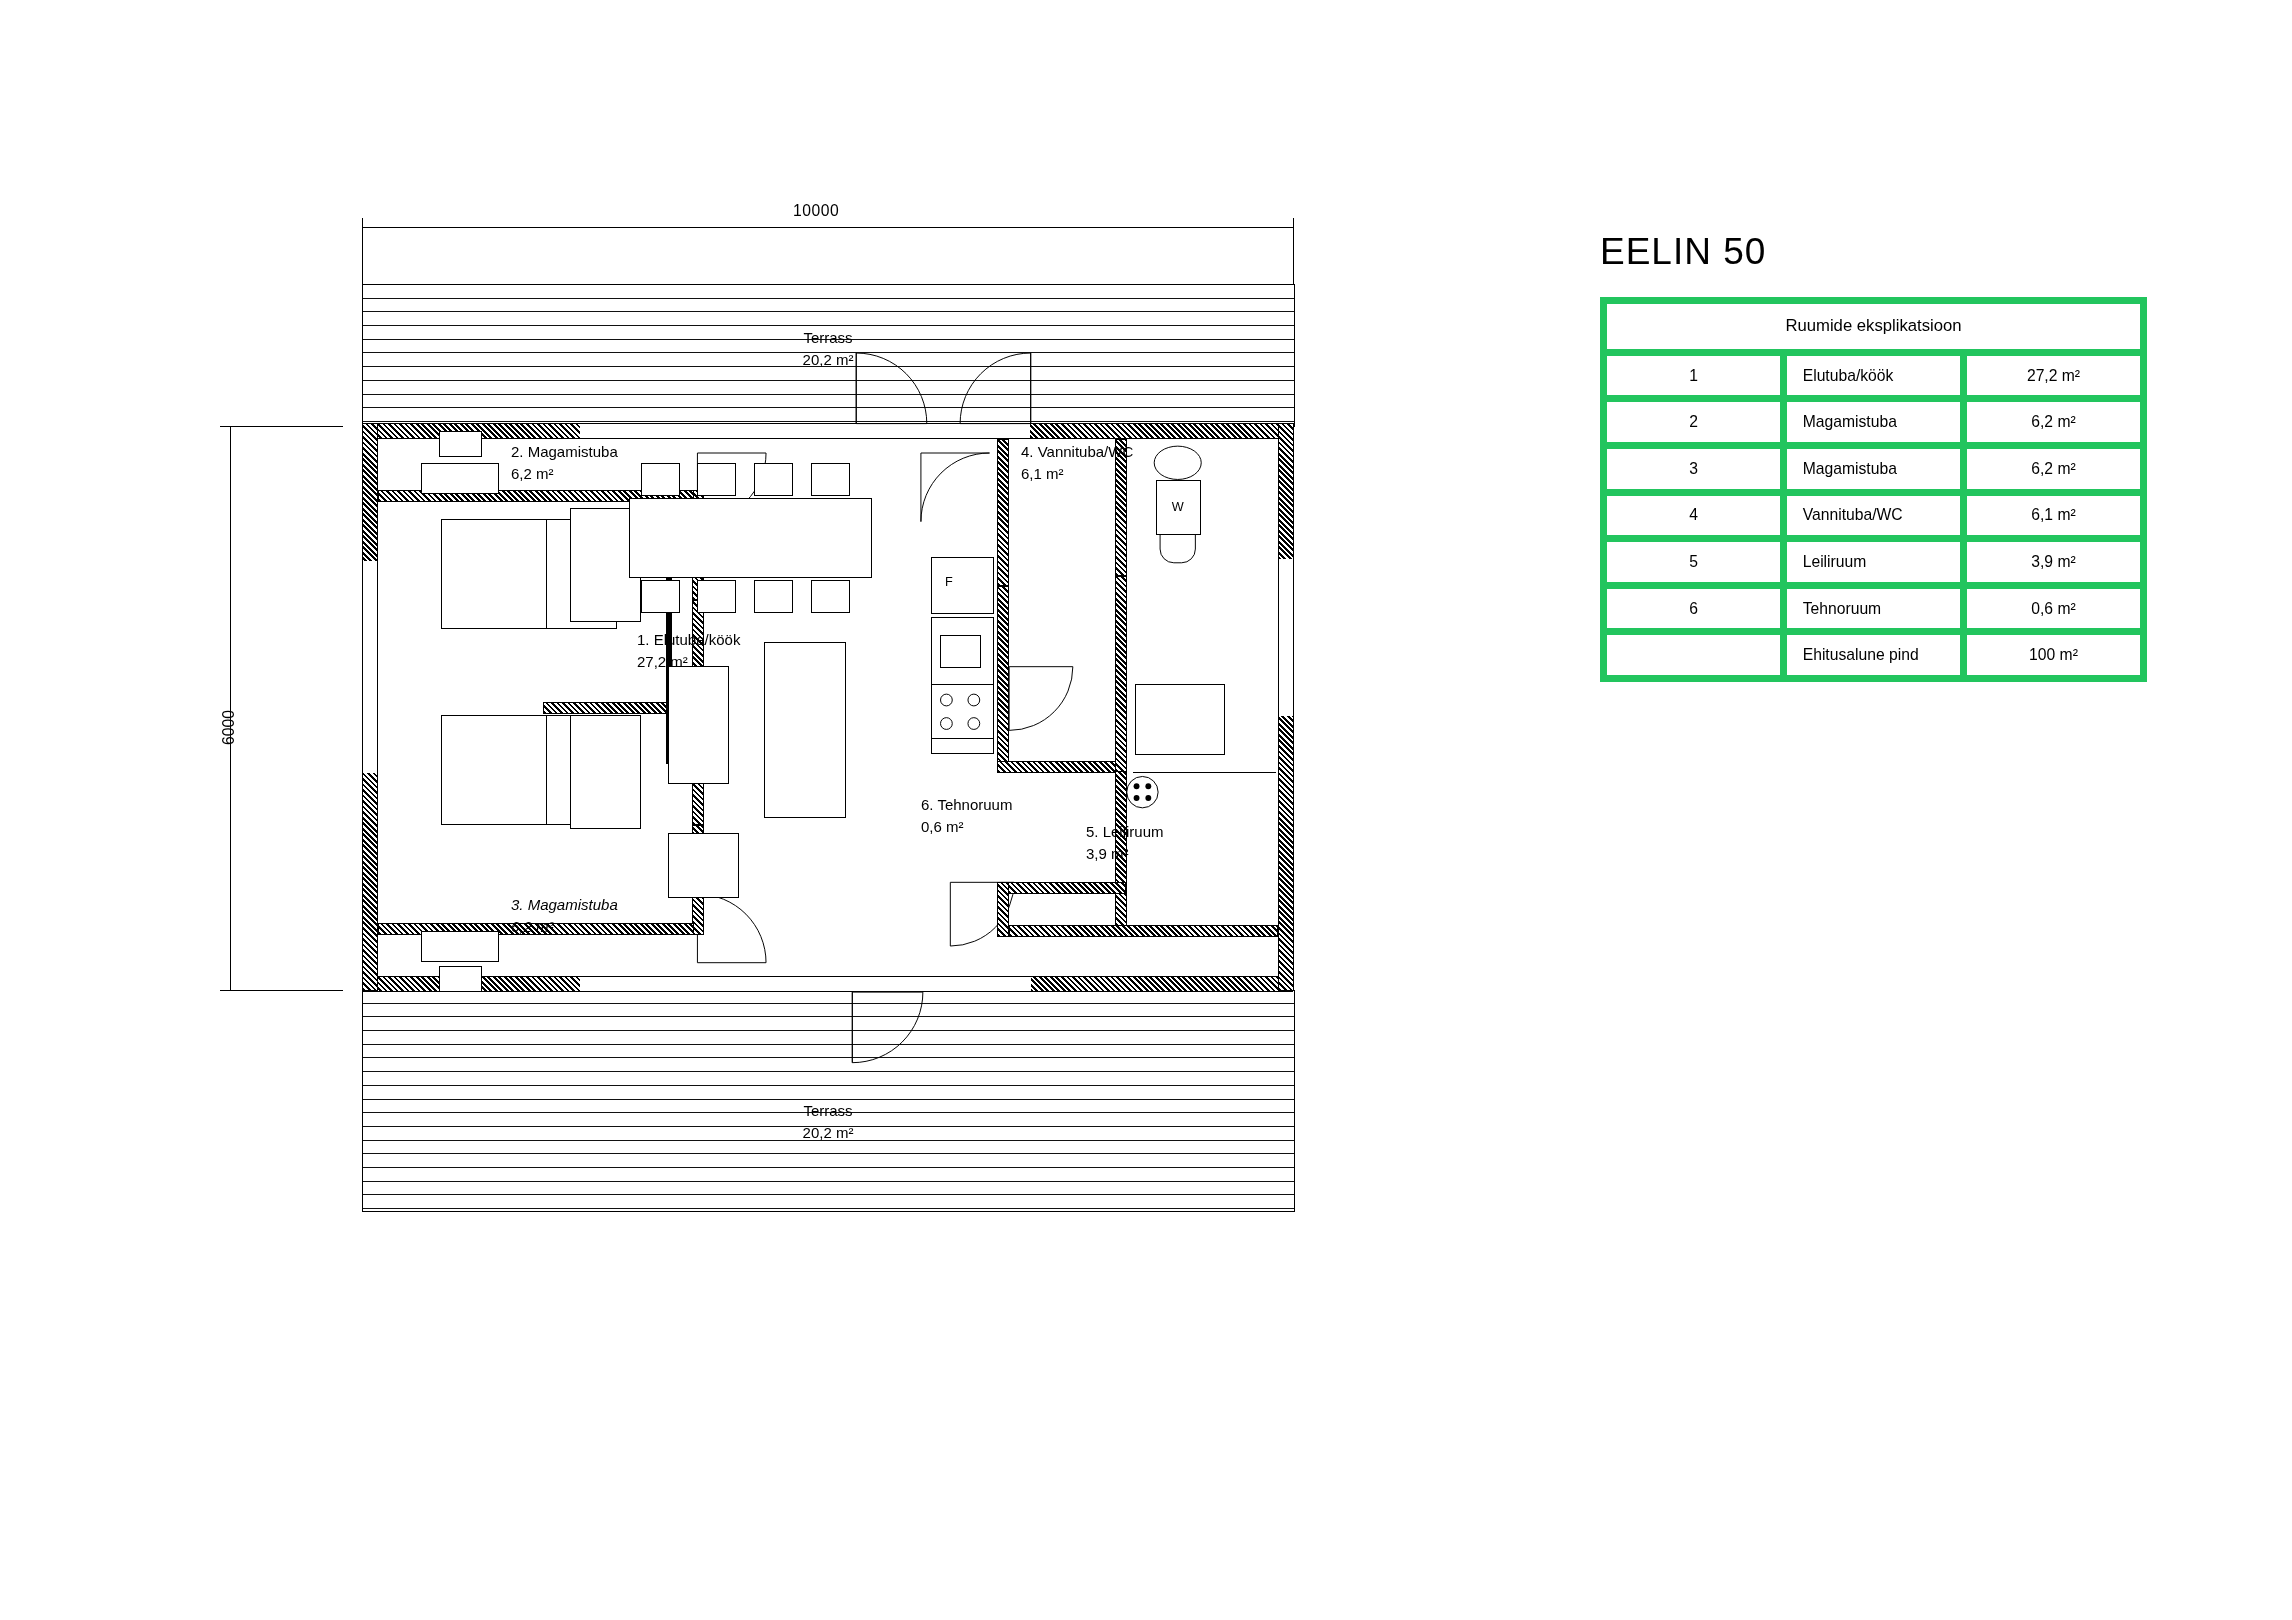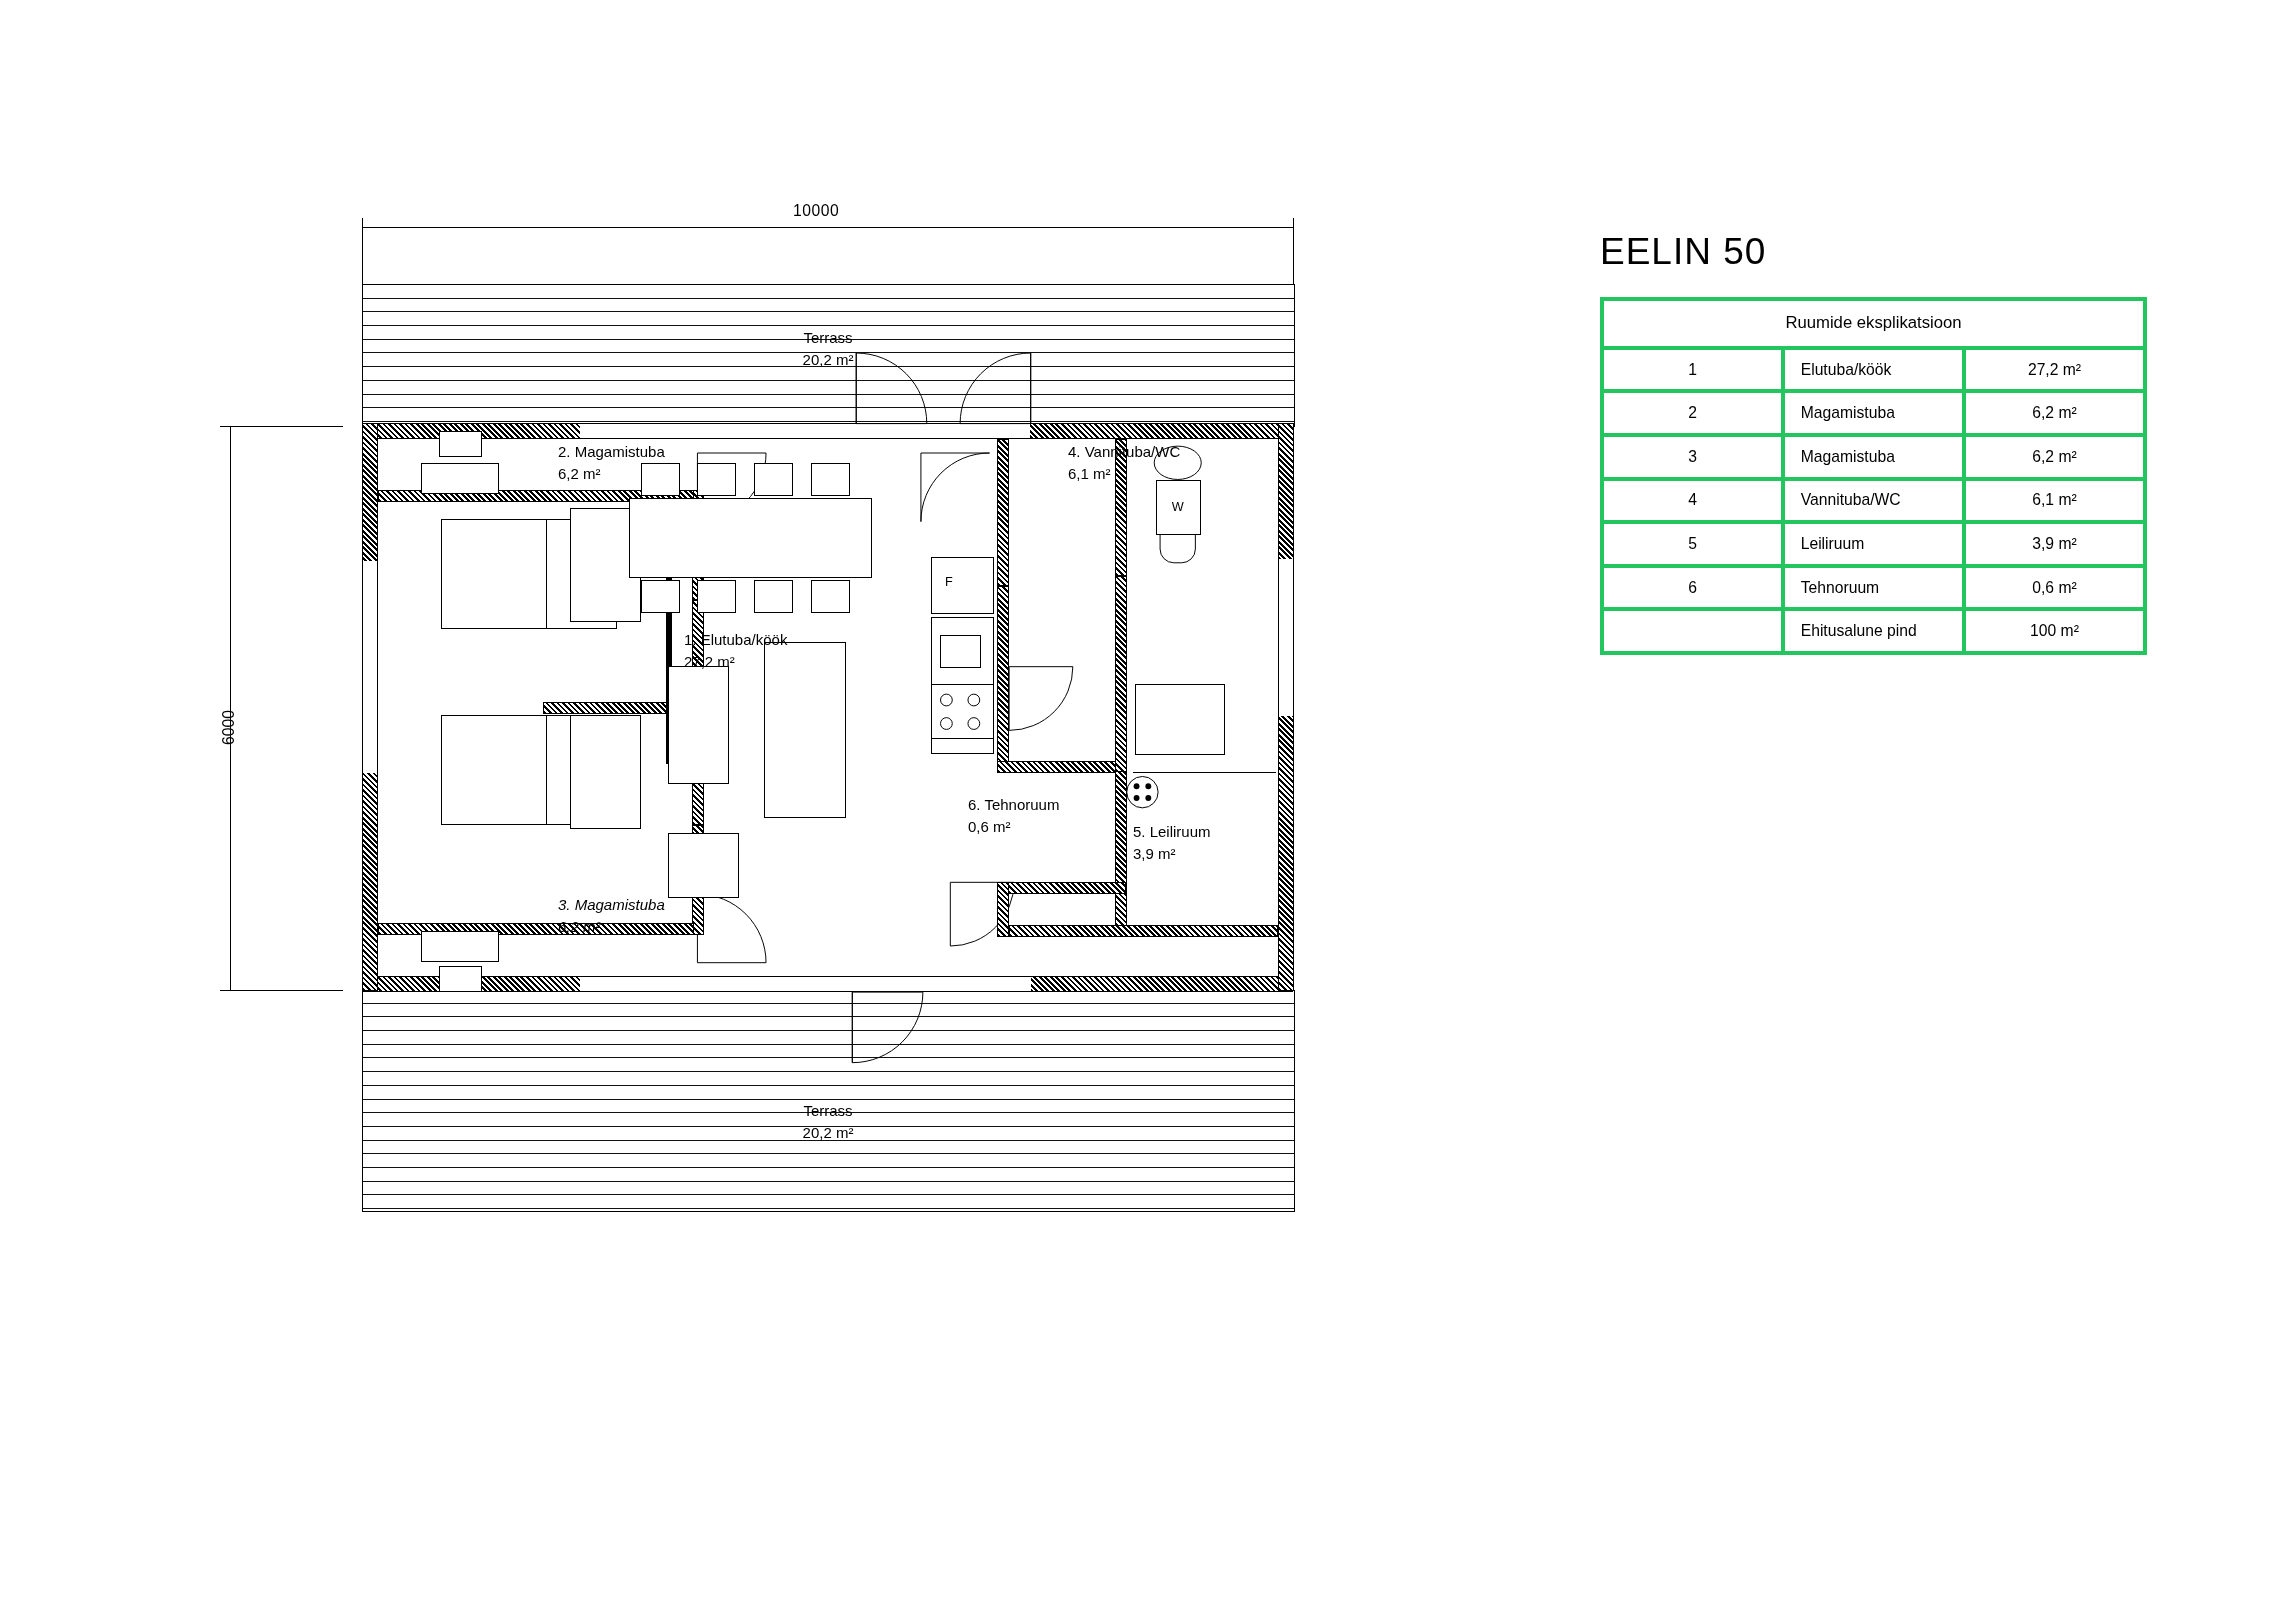--- a/index.html
+++ b/index.html
@@ -110,21 +110,21 @@
     border-bottom: 1px solid #000;
     box-sizing: border-box;
   }
   .room-label {
     position: absolute;
     font-size: 15px;
     line-height: 1.45;
     white-space: nowrap;
     text-align: center;
   }
-  .room-label.left { text-align: left; margin-left: 47px; }
+  .room-label.left { text-align: left; }
 
   
   #titleblock {
     position: absolute;
     left: 1556px;
     top: 231px;
     width: 549px;
     padding-left: 44px;
   }
   #plan-title {
@@ -132,21 +132,21 @@
     letter-spacing: 1px;
     margin-bottom: 23.5px;
     font-weight: 400;
   }
   table.expl {
     border-collapse: collapse;
     width: 547px;
     table-layout: fixed;
   }
   table.expl td, table.expl th {
-    border: 4px solid #22c55e;
+    border: 7px solid #22c55e;
     font-size: 15.7px;
     font-weight: 400;
     padding: 10.8px 9.8px;
     height: 37px;
     box-sizing: border-box;
   }
   table.expl th.caption {
     text-align: center;
     font-size: 16.7px;
     padding: 12.7px 9.8px;

